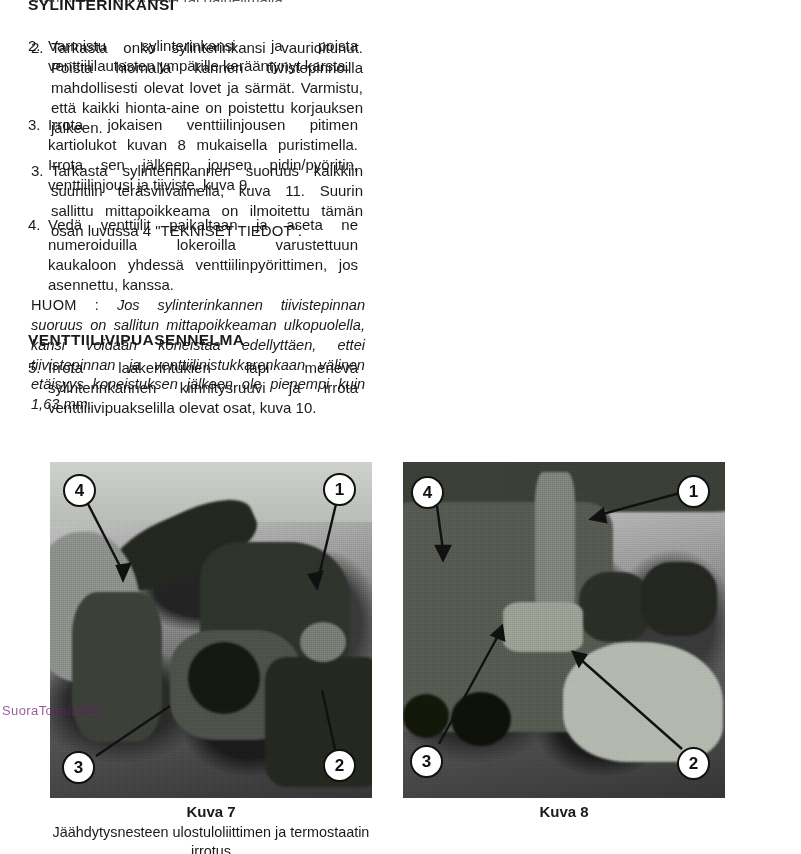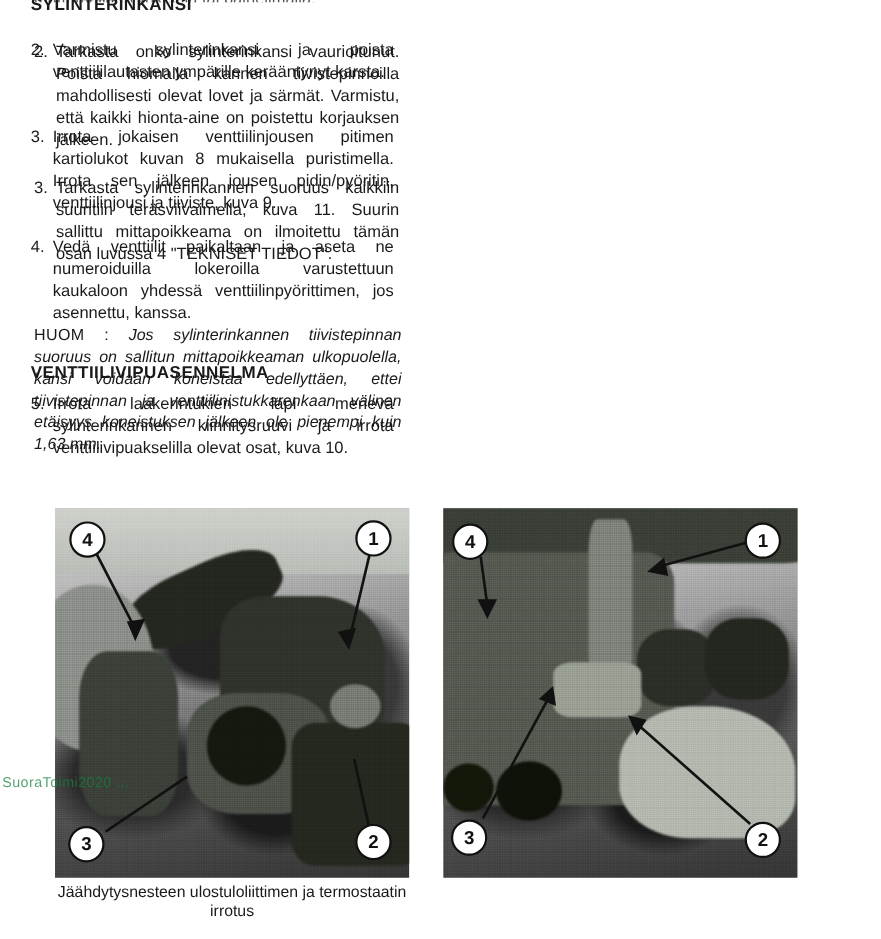--- a/index.html
+++ b/index.html
@@ -138,21 +138,21 @@
     line-height:1.28;
     top:340px;
   }
   .caption .cap-title{font-weight:bold;font-size:15px;display:block;margin-bottom:2px;}
   .caption .cap-sub{display:block;}
 
   .watermark{
     position:absolute;
     left:2px;top:703px;
     font-size:13px;
-    color:#15803d;
+    color:#701a75;
     opacity:.72;
     letter-spacing:.4px;
     z-index:7;
     pointer-events:none;
     font-family:"Liberation Sans", sans-serif;
   }
 </style>
 </head>
 <body>
 
@@ -246,20 +246,21 @@
           </div>
         <div class="callout" style="left:12px;top:289px;">
             <span>3</span>
           </div>
         <div class="callout" style="left:273px;top:287px;">
             <span>2</span>
           </div>
       </div>
 
       <div class="caption">
+        <span class="cap-title">Kuva 7</span>
         <span class="cap-sub">Jäähdytysnesteen ulostuloliittimen ja termostaatin irrotus</span>
       </div>
     </div>
 
     <div class="fig fig-right">
       <div class="photo">
         <div class="bg"></div>
         <div class="lump" style="left:-10px;top:-6px;width:340px;height:56px;background:#3a3f37;border-radius:6%;"></div>
         <div class="lump" style="left:-20px;top:40px;width:230px;height:230px;background:#555a51;border-radius:12%;"></div>
         <div class="lump" style="left:176px;top:110px;width:72px;height:70px;background:#2a2e26;border-radius:40%;"></div>
@@ -292,20 +293,21 @@
           </div>
         <div class="callout" style="left:7px;top:283px;">
             <span>3</span>
           </div>
         <div class="callout" style="left:274px;top:285px;">
             <span>2</span>
           </div>
       </div>
 
       <div class="caption">
+        <span class="cap-title">Kuva 8</span>
       </div>
     </div>
 
   </div>
 
   <div class="watermark">SuoraToimi2020 ...</div>
 
 </div>
 
 </body></html>

